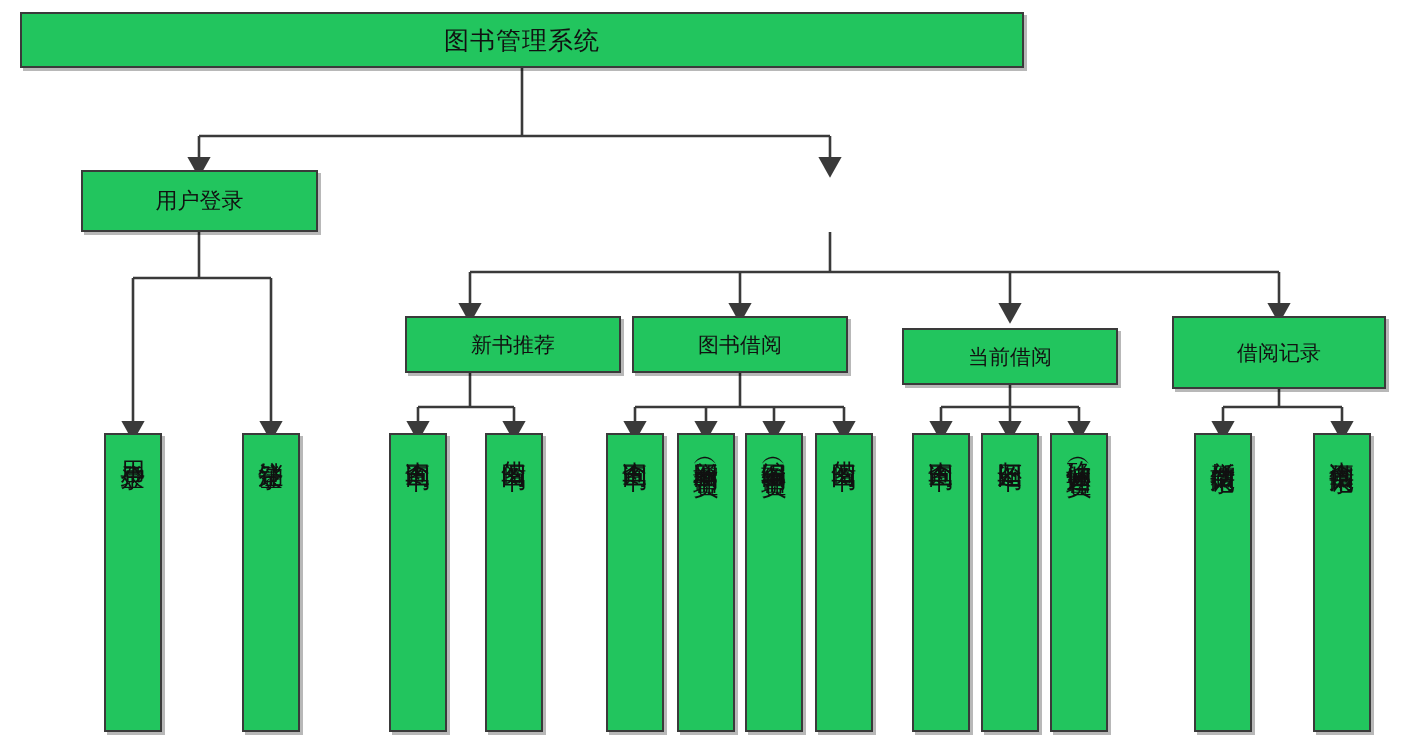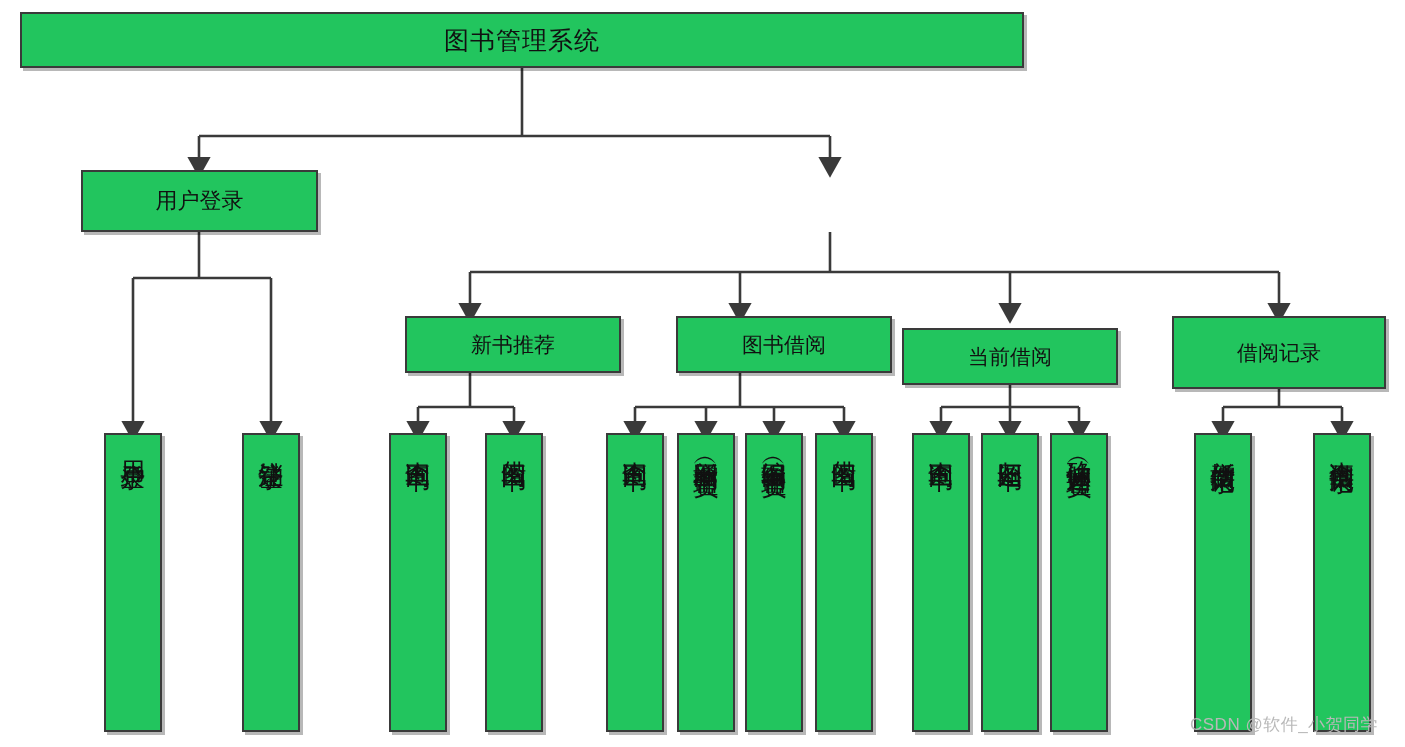--- a/index.html
+++ b/index.html
@@ -79,21 +79,21 @@
     <span class="lbl">图书管理系统</span>
   </div>
 
   <div class="node l2" style="left:81px;top:170px;width:237px;height:62px;">
     <span class="lbl">用户登录</span>
   </div>
 
   <div class="node l3" style="left:362px;top:316px;width:216px;height:57px;margin-left:43px;">
     <span class="lbl">新书推荐</span>
   </div>
-  <div class="node l3" style="left:632px;top:316px;width:216px;height:57px;margin-left:44px;">
+  <div class="node l3" style="left:632px;top:316px;width:216px;height:57px;">
     <span class="lbl">图书借阅</span>
   </div>
   <div class="node l3" style="left:902px;top:328px;width:216px;height:57px;">
     <span class="lbl">当前借阅</span>
   </div>
   <div class="node l3" style="left:1172px;top:316px;width:214px;height:73px;">
     <span class="lbl">借阅记录</span>
   </div>
 
   <div class="node leaf" style="left:104px;top:433px;width:58px;height:299px;">
@@ -133,14 +133,13 @@
     <span class="lbl">确认归还（管理员）</span>
   </div>
 
   <div class="node leaf" style="left:1194px;top:433px;width:58px;height:299px;">
     <span class="lbl">新增借阅记录</span>
   </div>
   <div class="node leaf" style="left:1313px;top:433px;width:58px;height:299px;">
     <span class="lbl">查询借阅记录</span>
   </div>
 
-  <div class="watermark">CSDN @软件_小贺同学</div>
 </div>
 
 </body></html>

